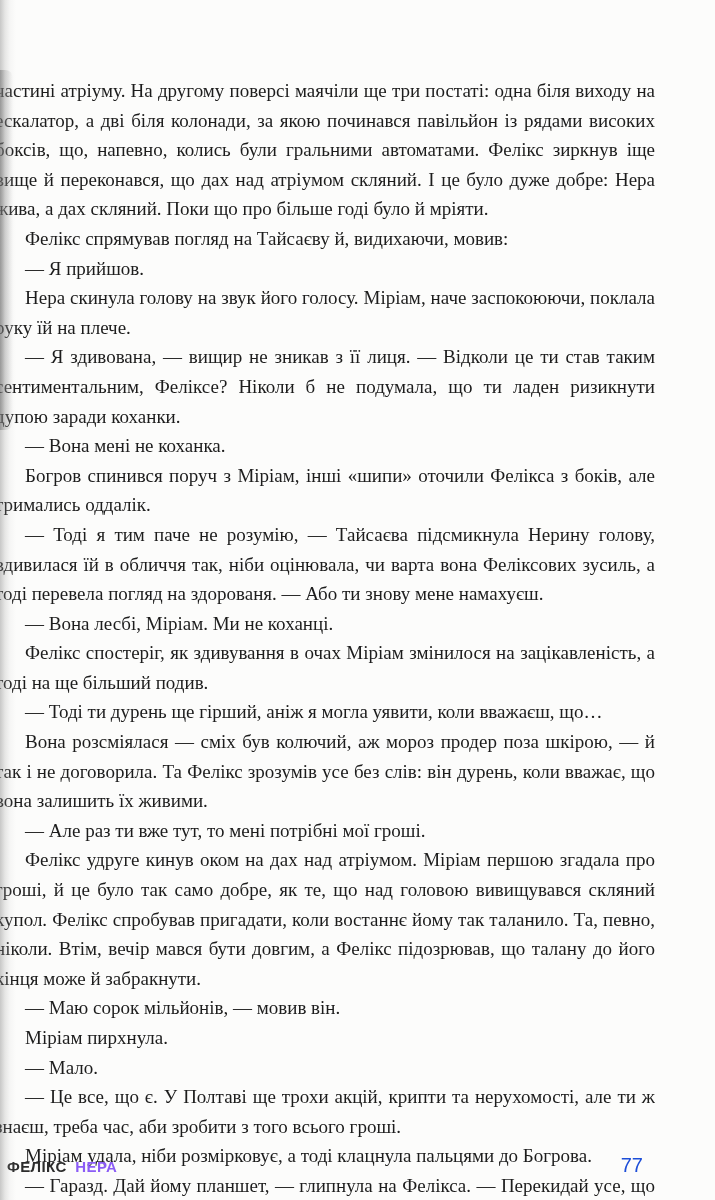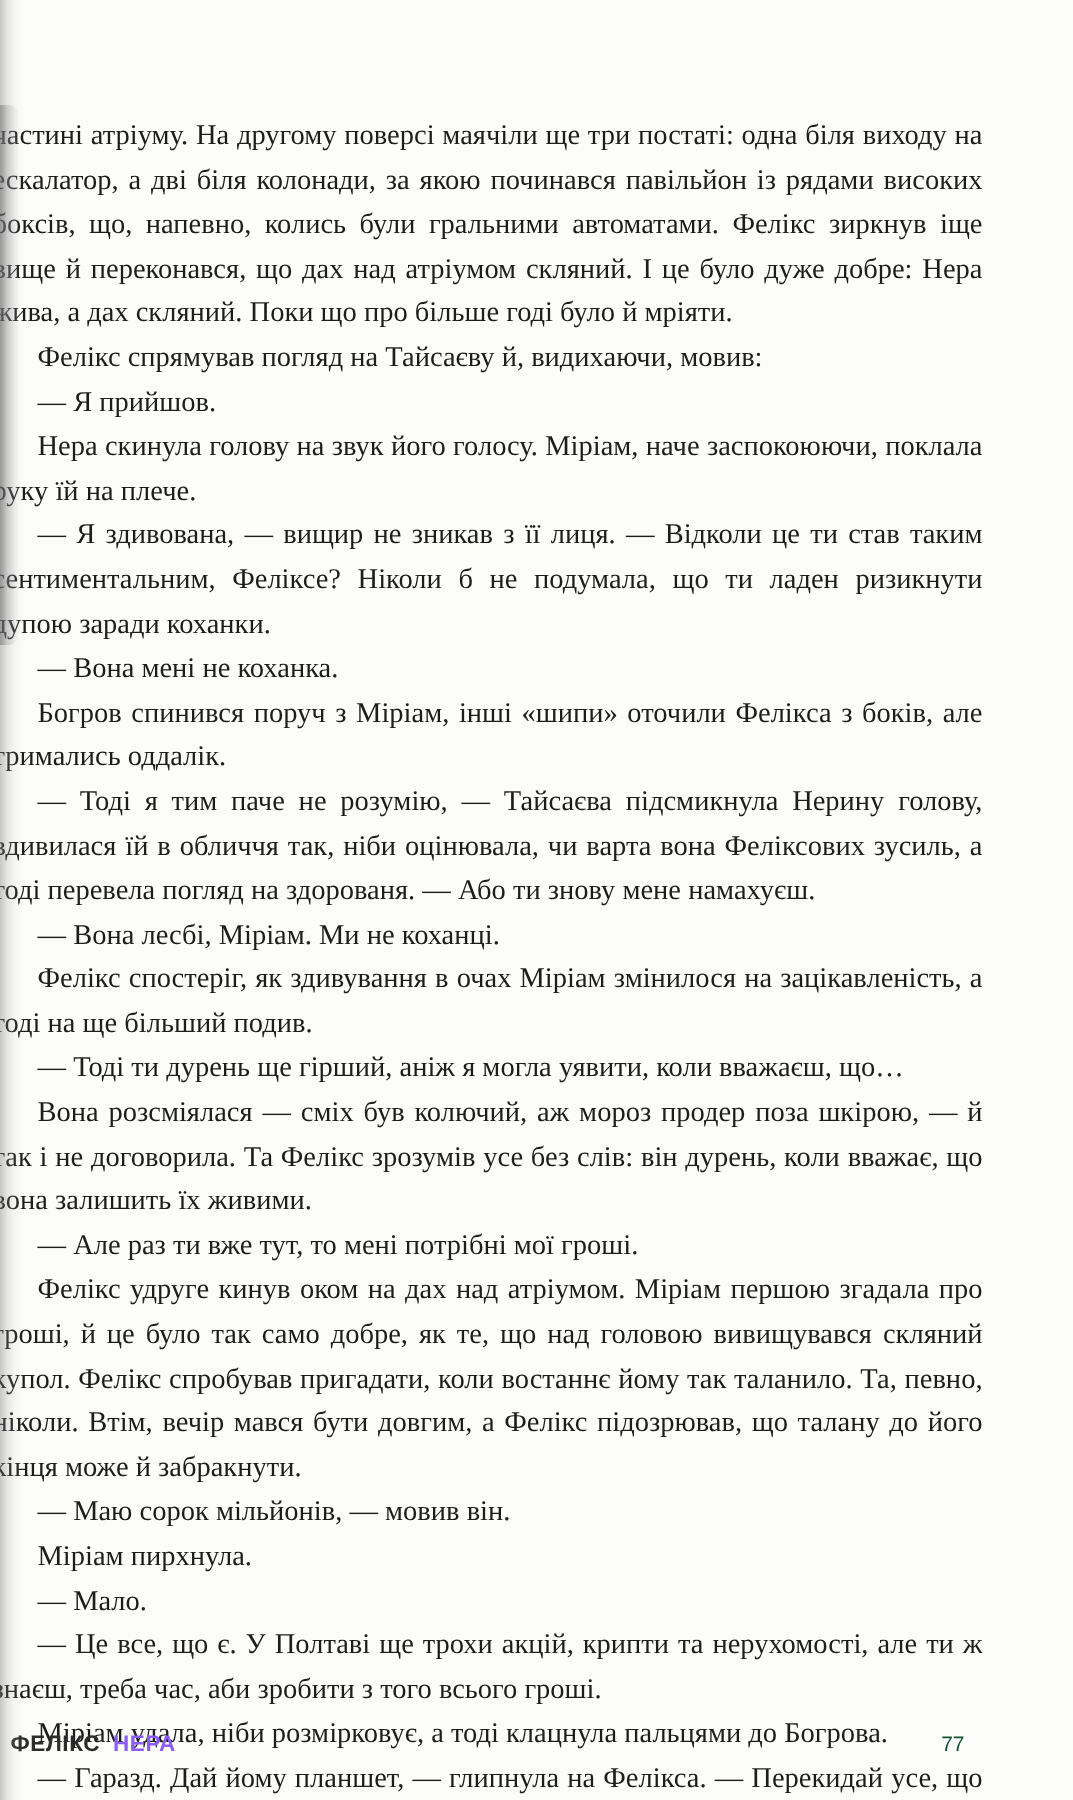--- a/index.html
+++ b/index.html
@@ -79,22 +79,22 @@
   .running-title .primary {
     font-weight: bold;
     color: #2c2c2c;
   }
   .running-title .secondary {
     font-weight: bold;
     color: #8b5cf6;
     margin-left: 4px;
   }
   .page-number {
-    font-size: 14px;
-    color: #14532d;
+    font-size: 20px;
+    color: #1d4ed8;
     margin-left: 32px;
   }
 </style>
 </head>
 <body>
 
 <div class="page">
 
   <div class="edge-shadow"></div>
   <div class="edge-shadow-upper"></div>

